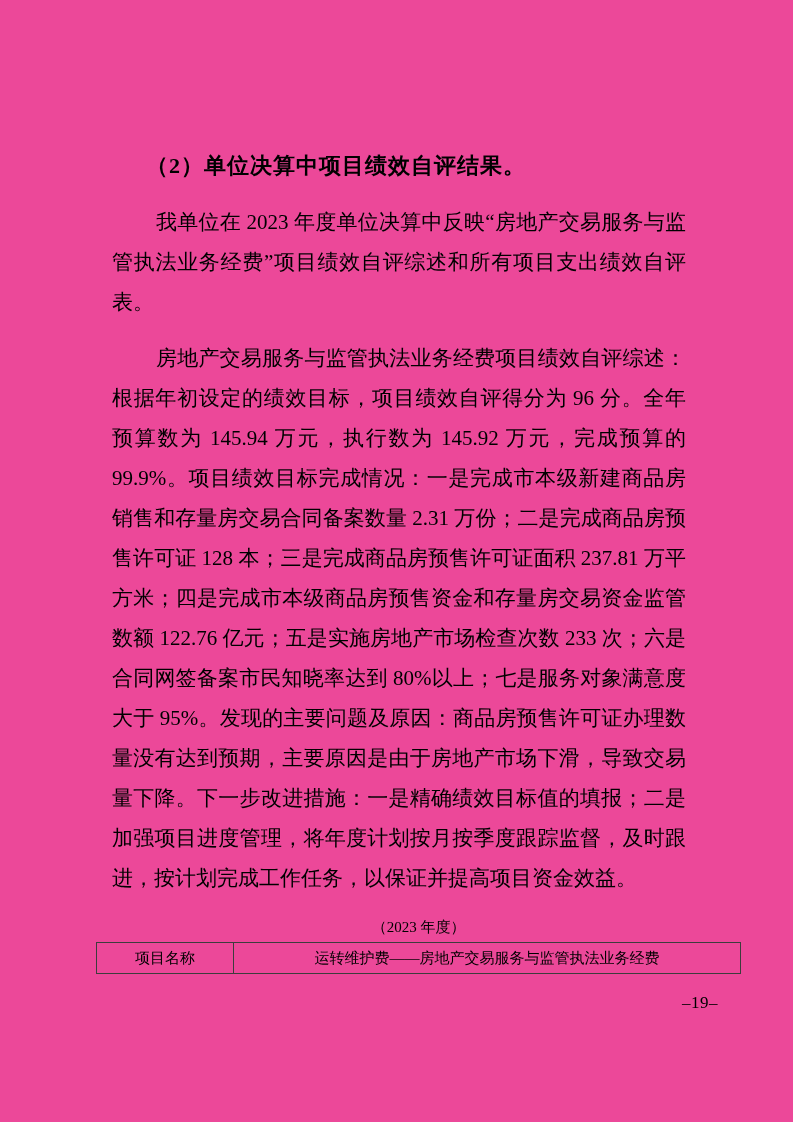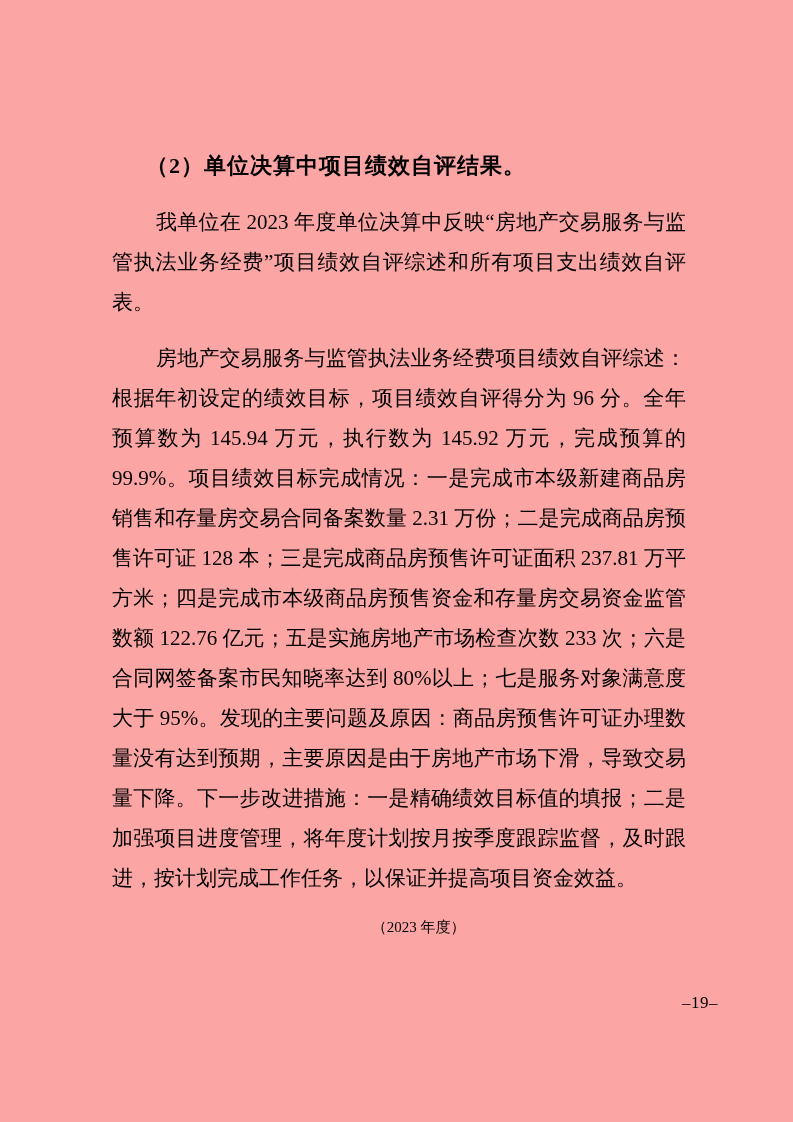--- a/index.html
+++ b/index.html
@@ -4,21 +4,21 @@
 <style>
   html, body {
     margin: 0;
     padding: 0;
     background: #ffffff;
   }
   .page {
     position: relative;
     width: 793px;
     height: 1122px;
-    background: #fca5a5;
+    background: #ec4899;
     overflow: hidden;
     font-family: "Liberation Serif", "DejaVu Serif", serif;
     color: #000000;
   }
   .content {
     position: absolute;
     left: 96px;
     top: 146px;
     width: 606px;
   }
@@ -83,18 +83,26 @@
     <p class="doc-heading">（2）单位决算中项目绩效自评结果。</p>
 
     <p class="doc-paragraph">我单位在 2023 年度单位决算中反映“房地产交易服务与监管执法业务经费”项目绩效自评综述和所有项目支出绩效自评表。</p>
 
     <p class="doc-paragraph">房地产交易服务与监管执法业务经费项目绩效自评综述：根据年初设定的绩效目标，项目绩效自评得分为 96 分。全年预算数为 145.94 万元，执行数为 145.92 万元，完成预算的 99.9%。项目绩效目标完成情况：一是完成市本级新建商品房销售和存量房交易合同备案数量 2.31 万份；二是完成商品房预售许可证 128 本；三是完成商品房预售许可证面积 237.81 万平方米；四是完成市本级商品房预售资金和存量房交易资金监管数额 122.76 亿元；五是实施房地产市场检查次数 233 次；六是合同网签备案市民知晓率达到 80%以上；七是服务对象满意度大于 95%。发现的主要问题及原因：商品房预售许可证办理数量没有达到预期，主要原因是由于房地产市场下滑，导致交易量下降。下一步改进措施：一是精确绩效目标值的填报；二是加强项目进度管理，将年度计划按月按季度跟踪监督，及时跟进，按计划完成工作任务，以保证并提高项目资金效益。</p>
 
 
     <div class="table-block">
       <div class="table-caption">（2023 年度）</div>
 
+      <table class="project-table">
+        <tbody>
+          <tr>
+            <td class="cell-label">项目名称</td>
+            <td class="cell-value">运转维护费——房地产交易服务与监管执法业务经费</td>
+          </tr>
+        </tbody>
+      </table>
     </div>
 
   </div>
 
   <div class="page-number">–19–</div>
 </div>
 
 </body></html>

